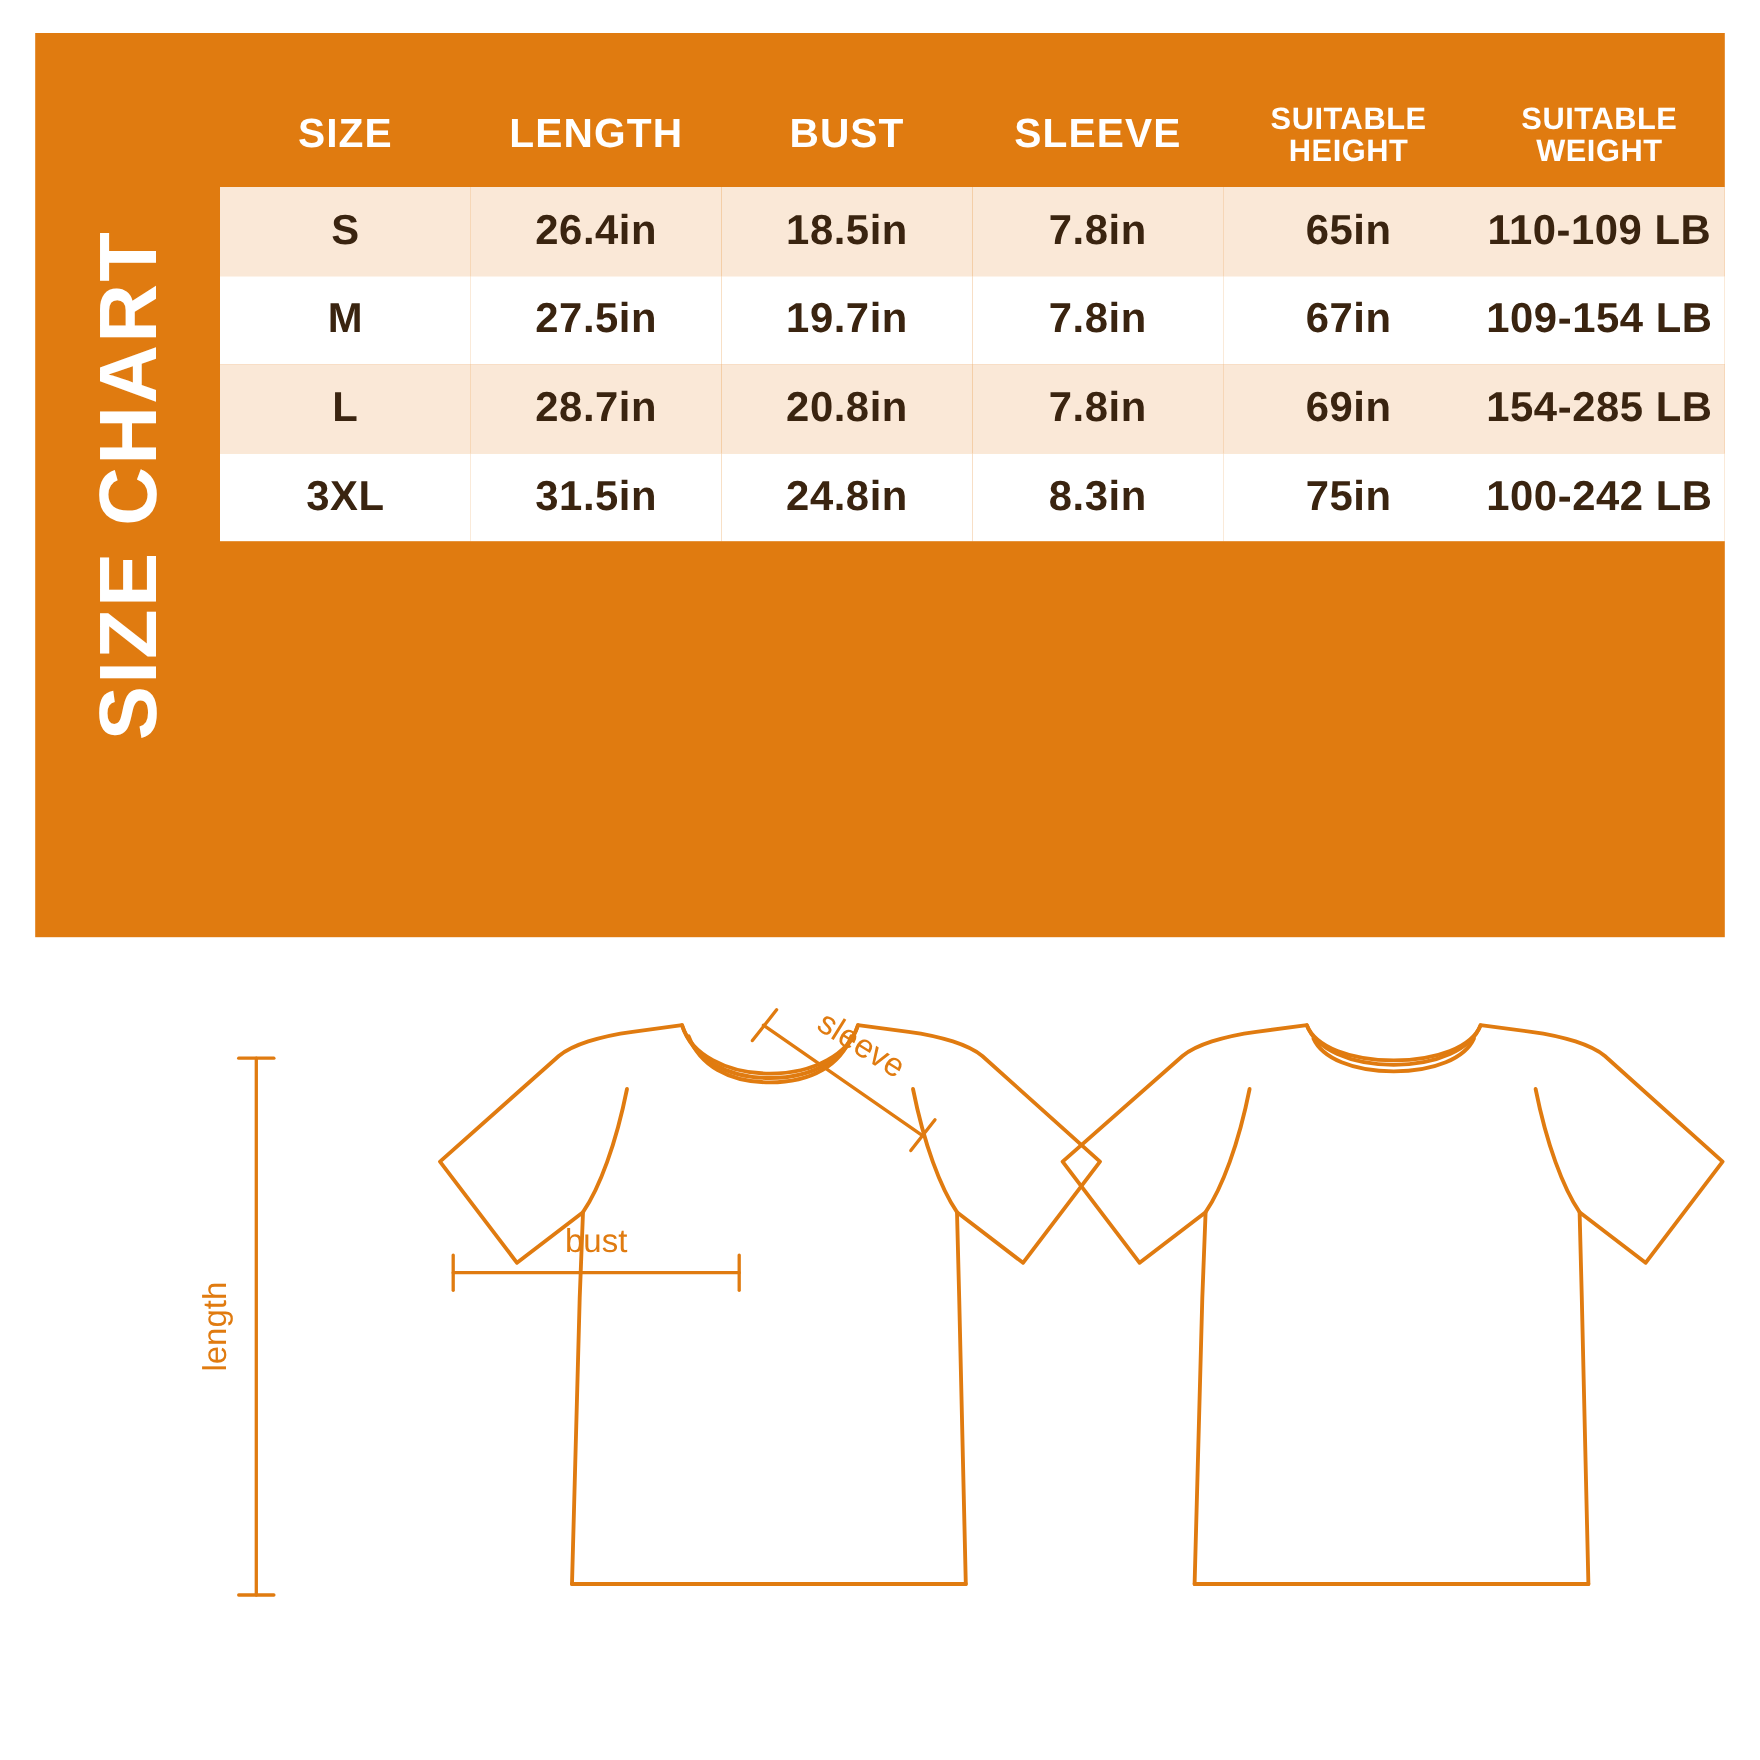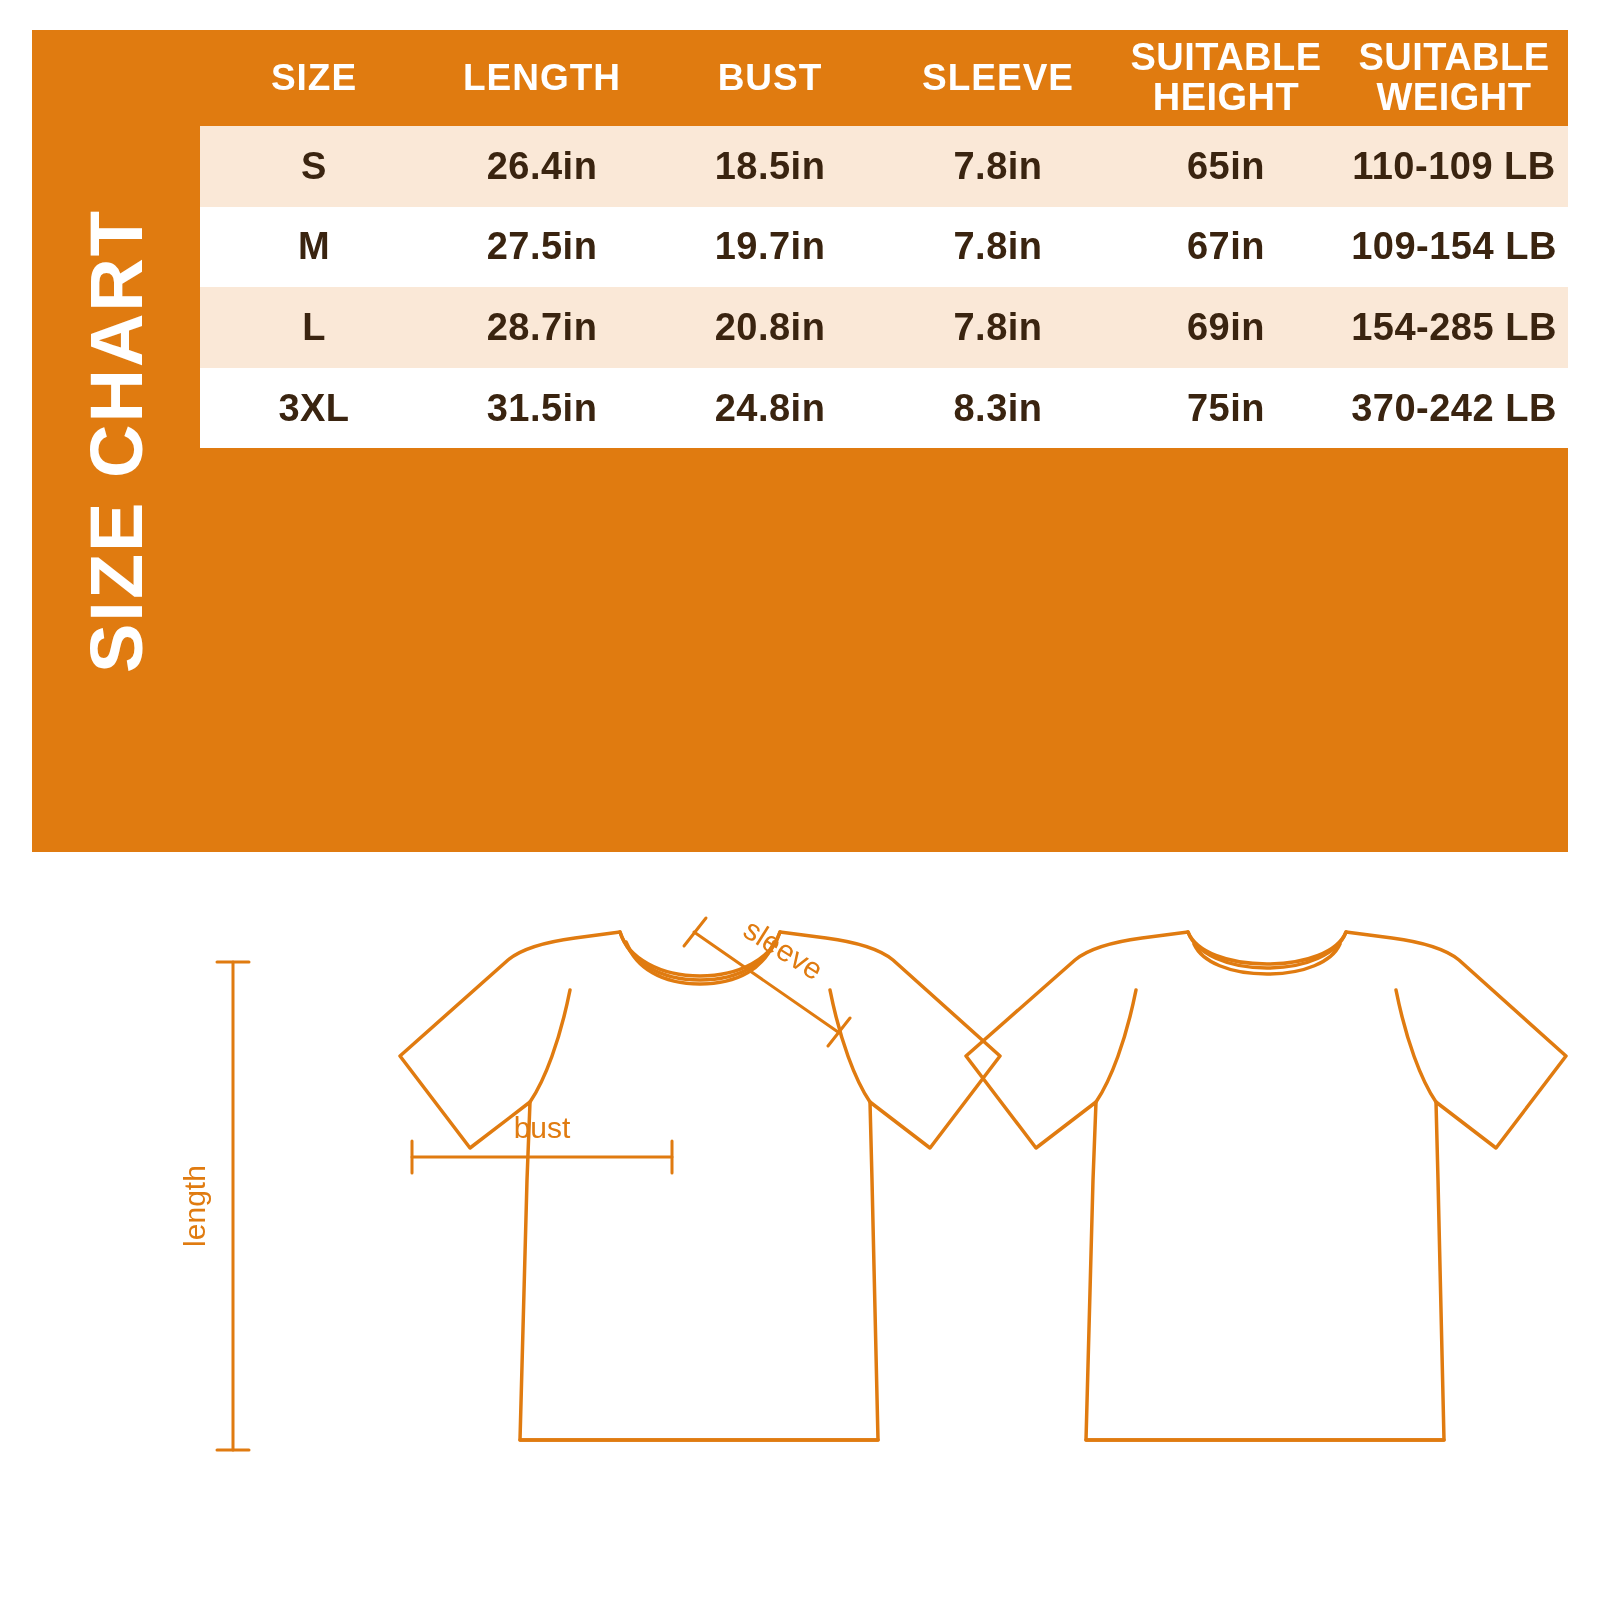--- a/index.html
+++ b/index.html
@@ -49,34 +49,35 @@
   #table-wrap {
     flex: 1 1 auto;
     display: flex;
     flex-direction: column;
   }
 
   table.size-table {
     border-collapse: collapse;
     width: 100%;
     table-layout: fixed;
+    margin-top: 44px;
   }
   table.size-table th {
     color: #ffffff;
     font-weight: bold;
     font-size: 37px;
     letter-spacing: 1px;
     height: 96px;
     vertical-align: middle;
     text-align: center;
     line-height: 1.05;
     padding: 0;
   }
   table.size-table th.two-line {
-    font-size: 38px;
+    font-size: 28px;
     letter-spacing: 0.5px;
   }
   table.size-table td {
     text-align: center;
     vertical-align: middle;
     height: 80.6px;
     font-weight: bold;
     color: #3A2410;
     font-size: 38px;
     padding: 0;
@@ -159,21 +160,21 @@
           <td class="col-sleeve">7.8in</td>
           <td class="col-height">69in</td>
           <td class="col-weight">154-285 LB</td>
         </tr>
         <tr class="row-odd">
           <td class="col-size">3XL</td>
           <td class="col-length">31.5in</td>
           <td class="col-bust">24.8in</td>
           <td class="col-sleeve">8.3in</td>
           <td class="col-height">75in</td>
-          <td class="col-weight">370-242 LB</td>
+          <td class="col-weight">100-242 LB</td>
         </tr>
       </tbody>
     </table>
   </div>
 </div>
 
 <div id="diagram-block">
   <svg id="diagram-svg" width="1600" height="700" viewBox="0 0 1600 700" xmlns="http://www.w3.org/2000/svg">
     <g fill="none" stroke="#E07B10" stroke-width="3.5" stroke-linejoin="round" stroke-linecap="round">
 

